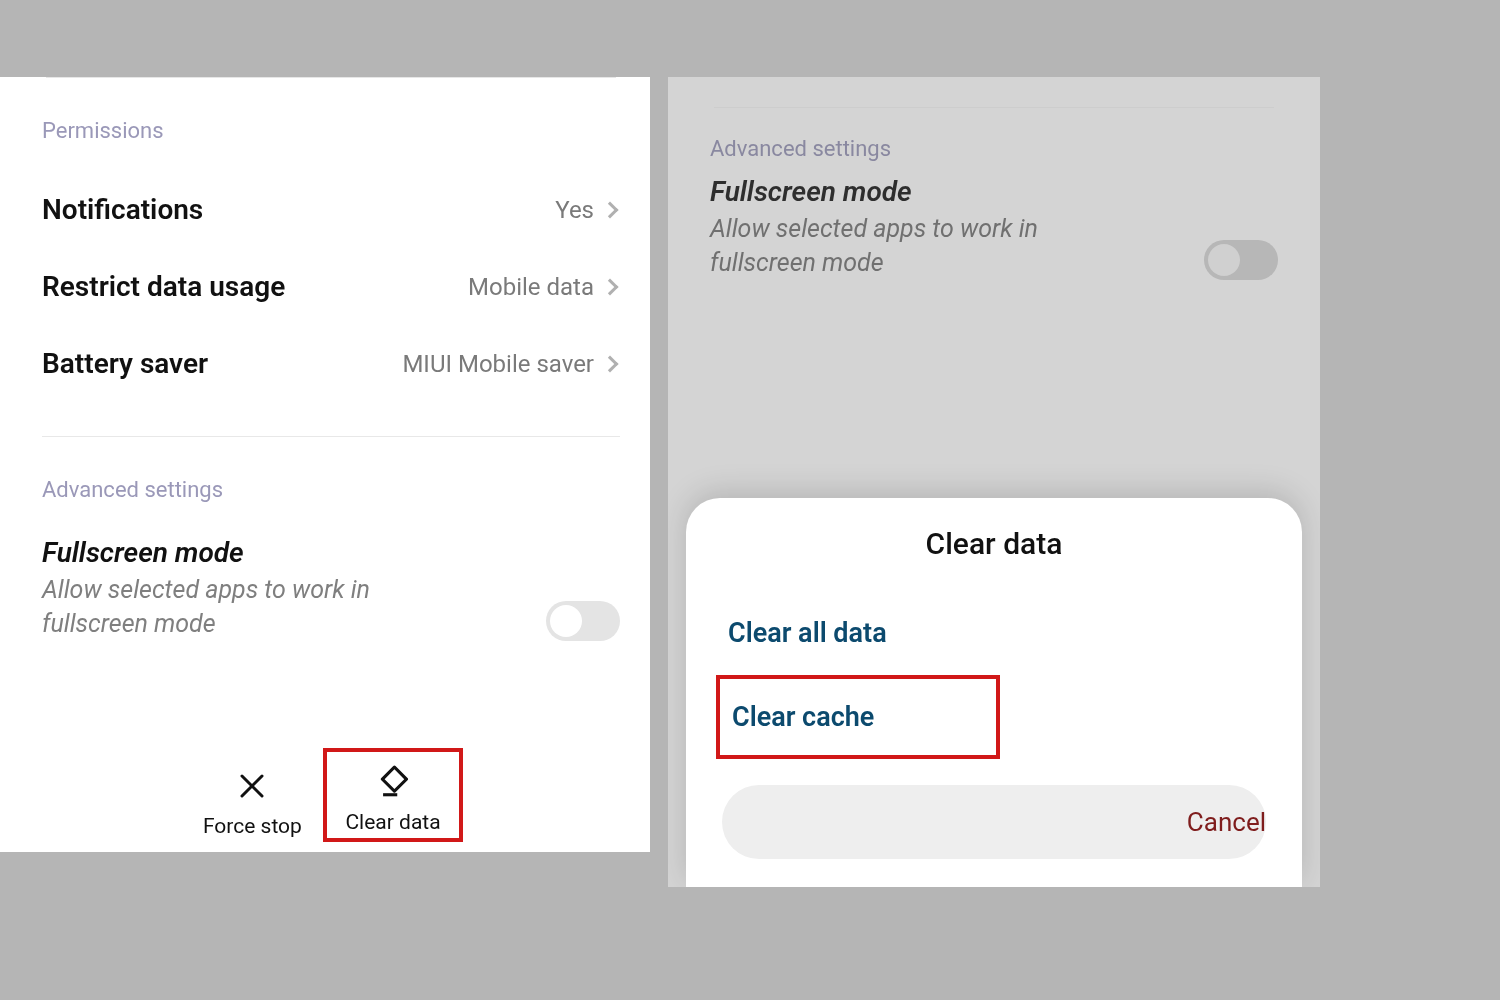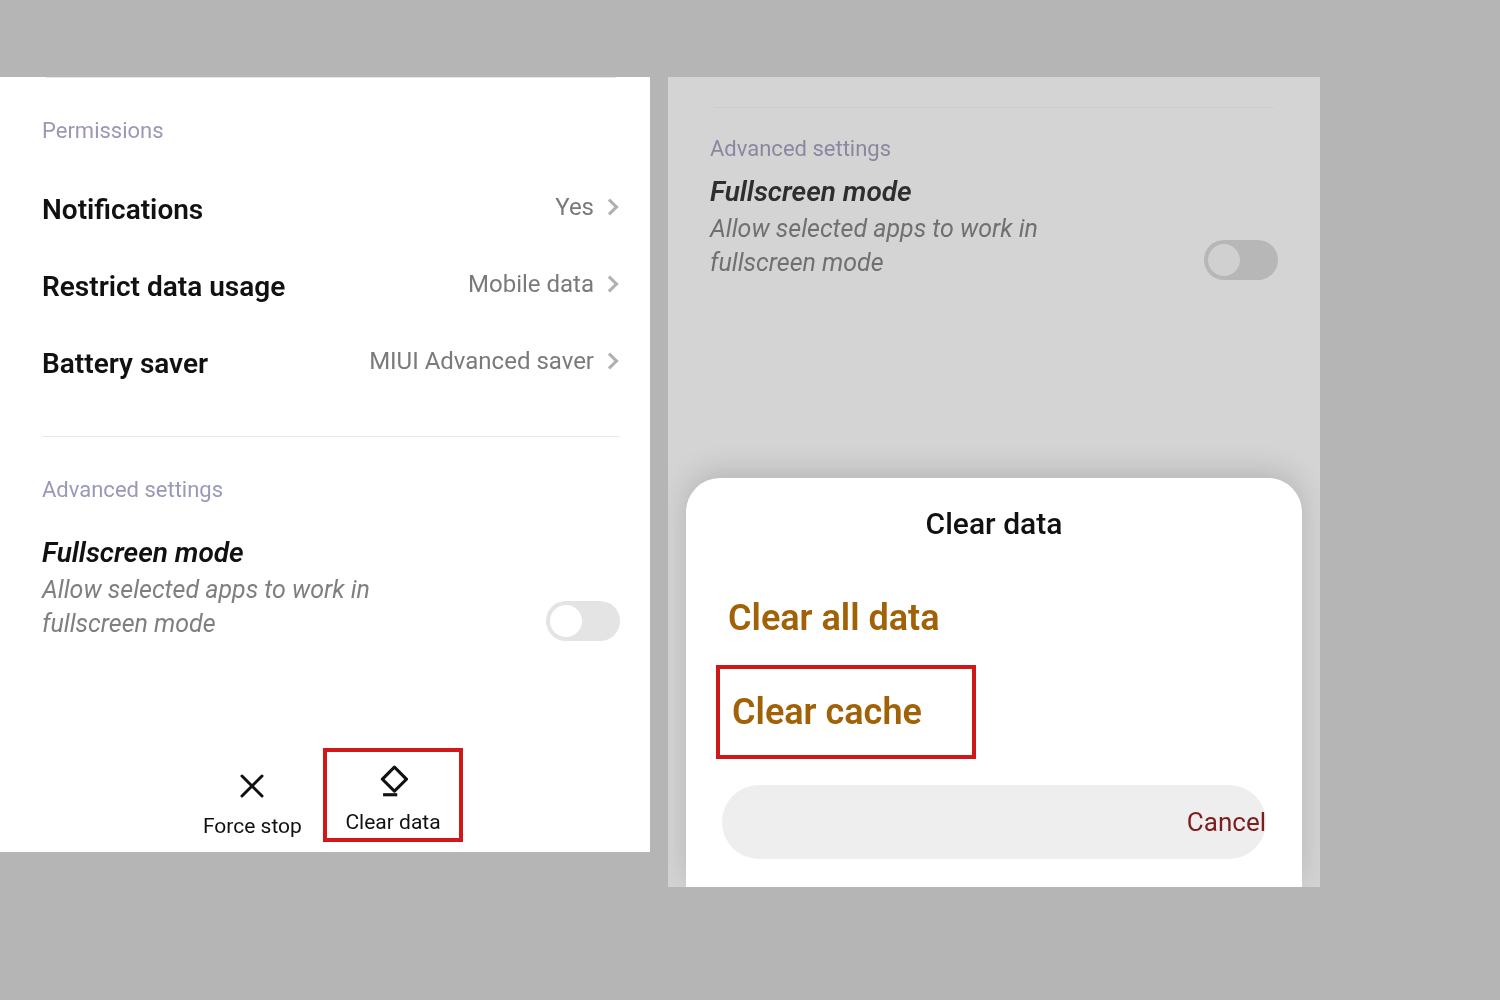--- a/index.html
+++ b/index.html
@@ -28,21 +28,21 @@
   }
   .section-label {
     color: #9a98b8;
     font-size: 22px;
     font-weight: 400;
     margin-top: 40px;
     margin-bottom: 28px;
   }
   .setting-row {
     display: flex;
-    align-items: flex-start;
+    align-items: center;
     justify-content: space-between;
     padding: 22px 0;
   }
   .setting-title {
     font-size: 28px;
     font-weight: 600;
     color: #111;
   }
   .setting-value {
     display: flex;
@@ -176,28 +176,28 @@
     box-shadow: 0 -6px 30px rgba(0,0,0,0.15);
   }
   .sheet-title {
     text-align: center;
     font-size: 30px;
     font-weight: 500;
     color: #111;
     margin-bottom: 36px;
   }
   .sheet-item {
-    font-size: 36px;
+    font-size: 27px;
     font-weight: 600;
-    color: #a16207;
+    color: #0c4a6e;
     padding: 20px 6px;
   }
   .sheet-item.highlighted {
     border: 4px solid #d11818;
-    width: 260px;
+    width: 284px;
     padding: 22px 12px;
     margin-left: -6px;
     margin-top: 6px;
   }
   .cancel-btn {
     margin-top: 26px;
     background: #eeeeee;
     border-radius: 40px;
     text-align: right;
     padding: 22px 0;
@@ -227,21 +227,21 @@
     <div class="setting-title">Restrict data usage</div>
     <div class="setting-value">
       <span>Mobile data</span>
       <span class="chevron"></span>
     </div>
   </div>
 
   <div class="setting-row">
     <div class="setting-title">Battery saver</div>
     <div class="setting-value">
-      <span>MIUI Advanced saver</span>
+      <span>MIUI Mobile saver</span>
       <span class="chevron"></span>
     </div>
   </div>
 
   <div class="divider"></div>
 
   <div class="section-label">Advanced settings</div>
 
   <div class="fullscreen-row">
     <div class="fs-text">

